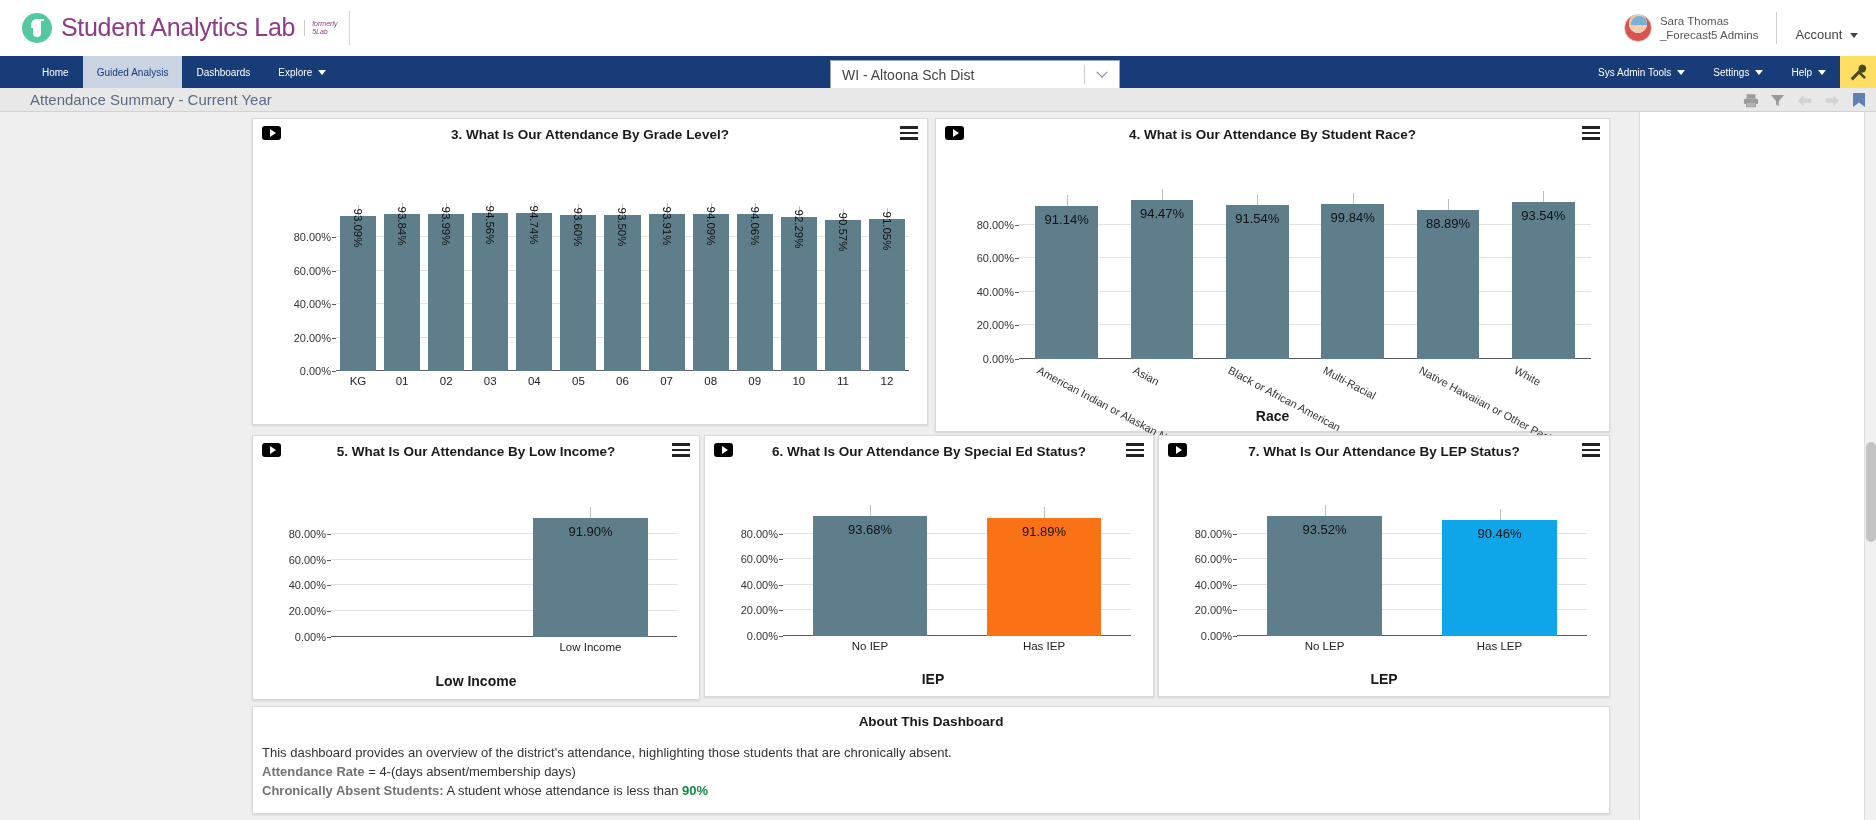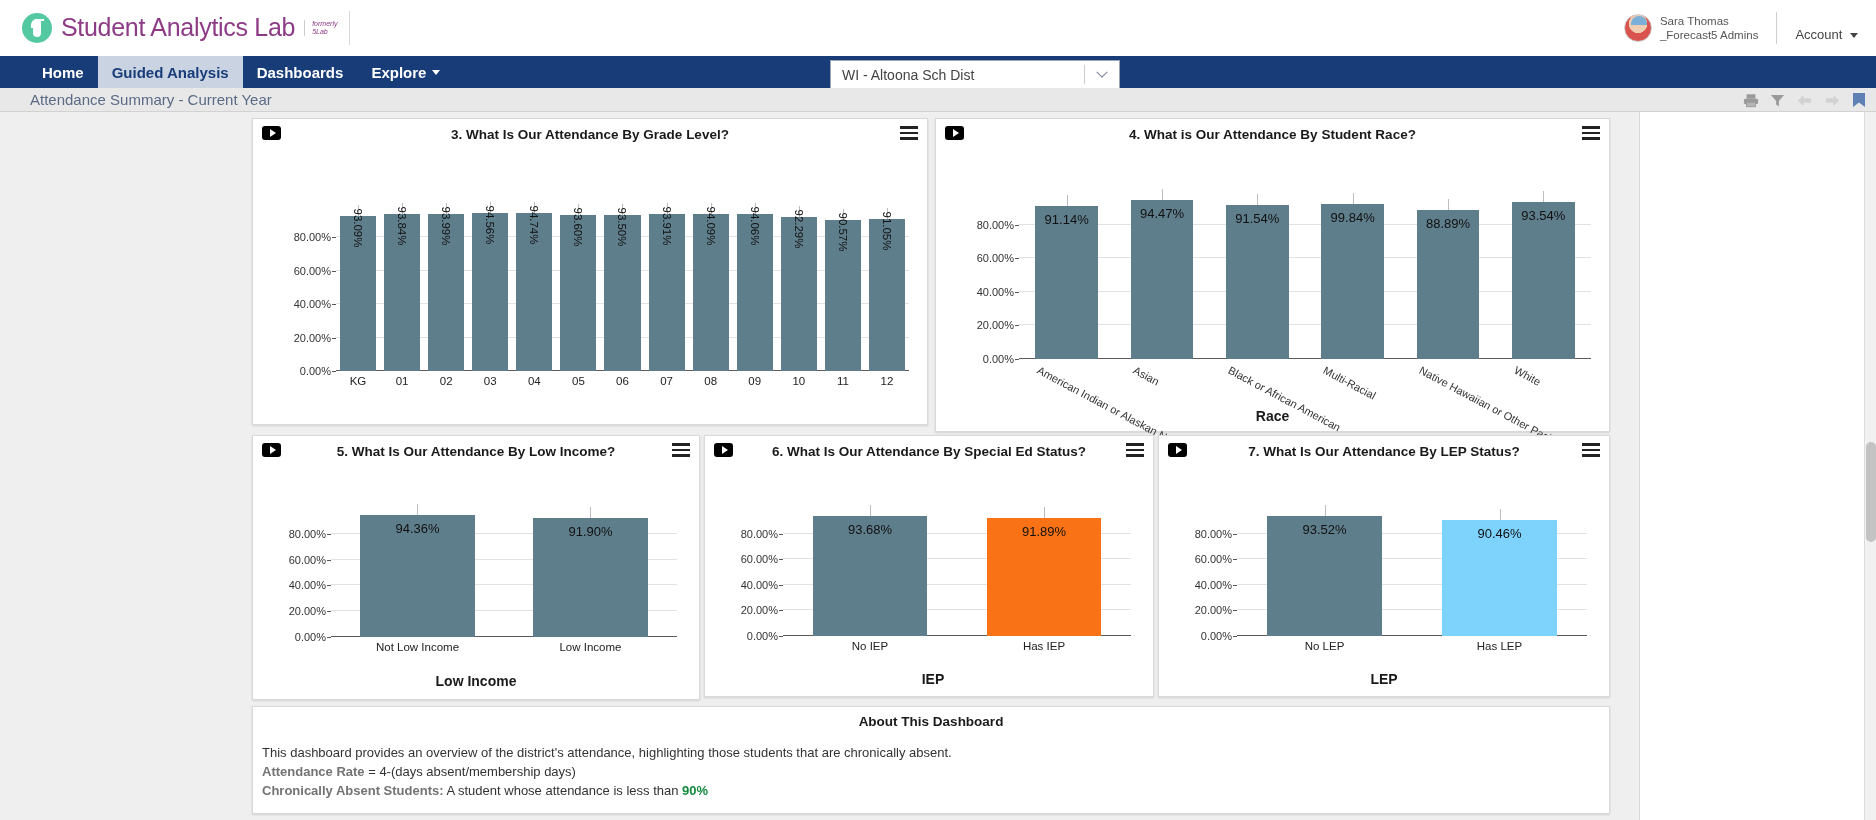--- a/index.html
+++ b/index.html
@@ -75,21 +75,21 @@
   }
 
   
   .navbar {
     position: relative; height: 32px; background: #173c78;
     display: flex; align-items: stretch;
   }
   .nav-left { display: flex; align-items: stretch; padding-left: 28px; }
   .nav-item {
     display: flex; align-items: center; padding: 0 14px;
-    color: #ffffff; font-size: 15px; font-weight: bold;
+    color: #ffffff; font-size: 10px; font-weight: normal;
     white-space: nowrap; cursor: pointer;
   }
   .nav-item.active { background: #c9d3e2; color: #173c78; }
   .nav-caret {
     display: inline-block; margin-left: 6px;
     border-left: 4.5px solid transparent; border-right: 4.5px solid transparent;
     border-top: 5.5px solid currentColor;
   }
   .district-select {
     position: absolute; left: 830px; top: 4px;
@@ -290,20 +290,41 @@
   </div>
 
   <div class="district-select">
     <div class="dsval">WI - Altoona Sch Dist</div>
     <div class="dsdiv"></div>
     <div class="dscaret">
         <i></i>
       </div>
   </div>
 
+  <div class="nav-right">
+    <div class="nav-item">
+      <span>Sys Admin Tools</span>
+      <span class="nav-caret"></span>
+    </div>
+    <div class="nav-item">
+      <span>Settings</span>
+      <span class="nav-caret"></span>
+    </div>
+    <div class="nav-item">
+      <span>Help</span>
+      <span class="nav-caret"></span>
+    </div>
+    <div class="nav-tools">
+      <svg width="21" height="21" viewBox="0 0 24 24">
+        <path d="M3 18.5 L14 7.5 L16.5 10 L5.5 21 Z" fill="#4a4a18"></path>
+        <path d="M17 3 a4.2 4.2 0 0 0-4 6.8 l-1.3 1.3 2.2 2.2 1.3-1.3 A4.2 4.2 0 1 0 17 3 z" fill="#4a4a18"></path>
+        <path d="M20.5 17.5 L13 10 L11 12 L18.5 19.5 z" fill="#4a4a18"></path>
+      </svg>
+    </div>
+  </div>
 </div>
 
 <div class="subbar">
   <div class="subbar-title">Attendance Summary - Current Year</div>
   <div class="subbar-icons">
     <div class="ticon">
       <svg width="16" height="15" viewBox="0 0 18 16">
         <rect x="4" y="1" width="10" height="5" fill="#9a9a9a"></rect>
         <rect x="1" y="6" width="16" height="6" rx="1.5" fill="#9a9a9a"></rect>
         <rect x="4" y="10" width="10" height="5" fill="#b5b5b5" stroke="#9a9a9a"></rect>
@@ -498,25 +519,20 @@
             <div class="ytick" style="bottom: calc(0% + 0px); top: auto; transform: translateY(50%);">0.00%</div>
             <div class="gridline" style="bottom: 20%;"></div>
             <div class="ytick" style="bottom: calc(20% + 0px); top: auto; transform: translateY(50%);">20.00%</div>
             <div class="gridline" style="bottom: 40%;"></div>
             <div class="ytick" style="bottom: calc(40% + 0px); top: auto; transform: translateY(50%);">40.00%</div>
             <div class="gridline" style="bottom: 60%;"></div>
             <div class="ytick" style="bottom: calc(60% + 0px); top: auto; transform: translateY(50%);">60.00%</div>
             <div class="gridline" style="bottom: 80%;"></div>
             <div class="ytick" style="bottom: calc(80% + 0px); top: auto; transform: translateY(50%);">80.00%</div>
             <div class="axis-x"></div>
-            <div class="bar" style="left: 8.5%; width: 33%; height: 94.36%; background: rgb(95, 126, 140);">
-              <div class="bar-tick" style="bottom: 100%; height: 11px;"></div>
-              <div class="vlabel-top" style="top: 6px;">94.36%</div>
-              <div class="xlabel">Not Low Income</div>
-            </div>
             <div class="bar" style="left: 58.5%; width: 33%; height: 91.9%; background: rgb(95, 126, 140);">
               <div class="bar-tick" style="bottom: 100%; height: 11px;"></div>
               <div class="vlabel-top" style="top: 6px;">91.90%</div>
               <div class="xlabel">Low Income</div>
             </div>
           </div>
         <div class="axis-title" style="bottom:10px;">Low Income</div>
       </div>
     </div>
 
@@ -577,21 +593,21 @@
             <div class="gridline" style="bottom: 60%;"></div>
             <div class="ytick" style="bottom: calc(60% + 0px); top: auto; transform: translateY(50%);">60.00%</div>
             <div class="gridline" style="bottom: 80%;"></div>
             <div class="ytick" style="bottom: calc(80% + 0px); top: auto; transform: translateY(50%);">80.00%</div>
             <div class="axis-x"></div>
             <div class="bar" style="left: 8.5%; width: 33%; height: 93.52%; background: rgb(95, 126, 140);">
               <div class="bar-tick" style="bottom: 100%; height: 11px;"></div>
               <div class="vlabel-top" style="top: 6px;">93.52%</div>
               <div class="xlabel">No LEP</div>
             </div>
-            <div class="bar" style="left: 58.5%; width: 33%; height: 90.46%; background: #7dd3fc;">
+            <div class="bar" style="left: 58.5%; width: 33%; height: 90.46%; background: #0ea5e9;">
               <div class="bar-tick" style="bottom: 100%; height: 11px;"></div>
               <div class="vlabel-top" style="top: 6px;">90.46%</div>
               <div class="xlabel">Has LEP</div>
             </div>
           </div>
         <div class="axis-title" style="bottom:9px;">LEP</div>
       </div>
     </div>
 
     <div class="about-panel" style="left:252px; top:594px; width:1358px; height:108px;">

